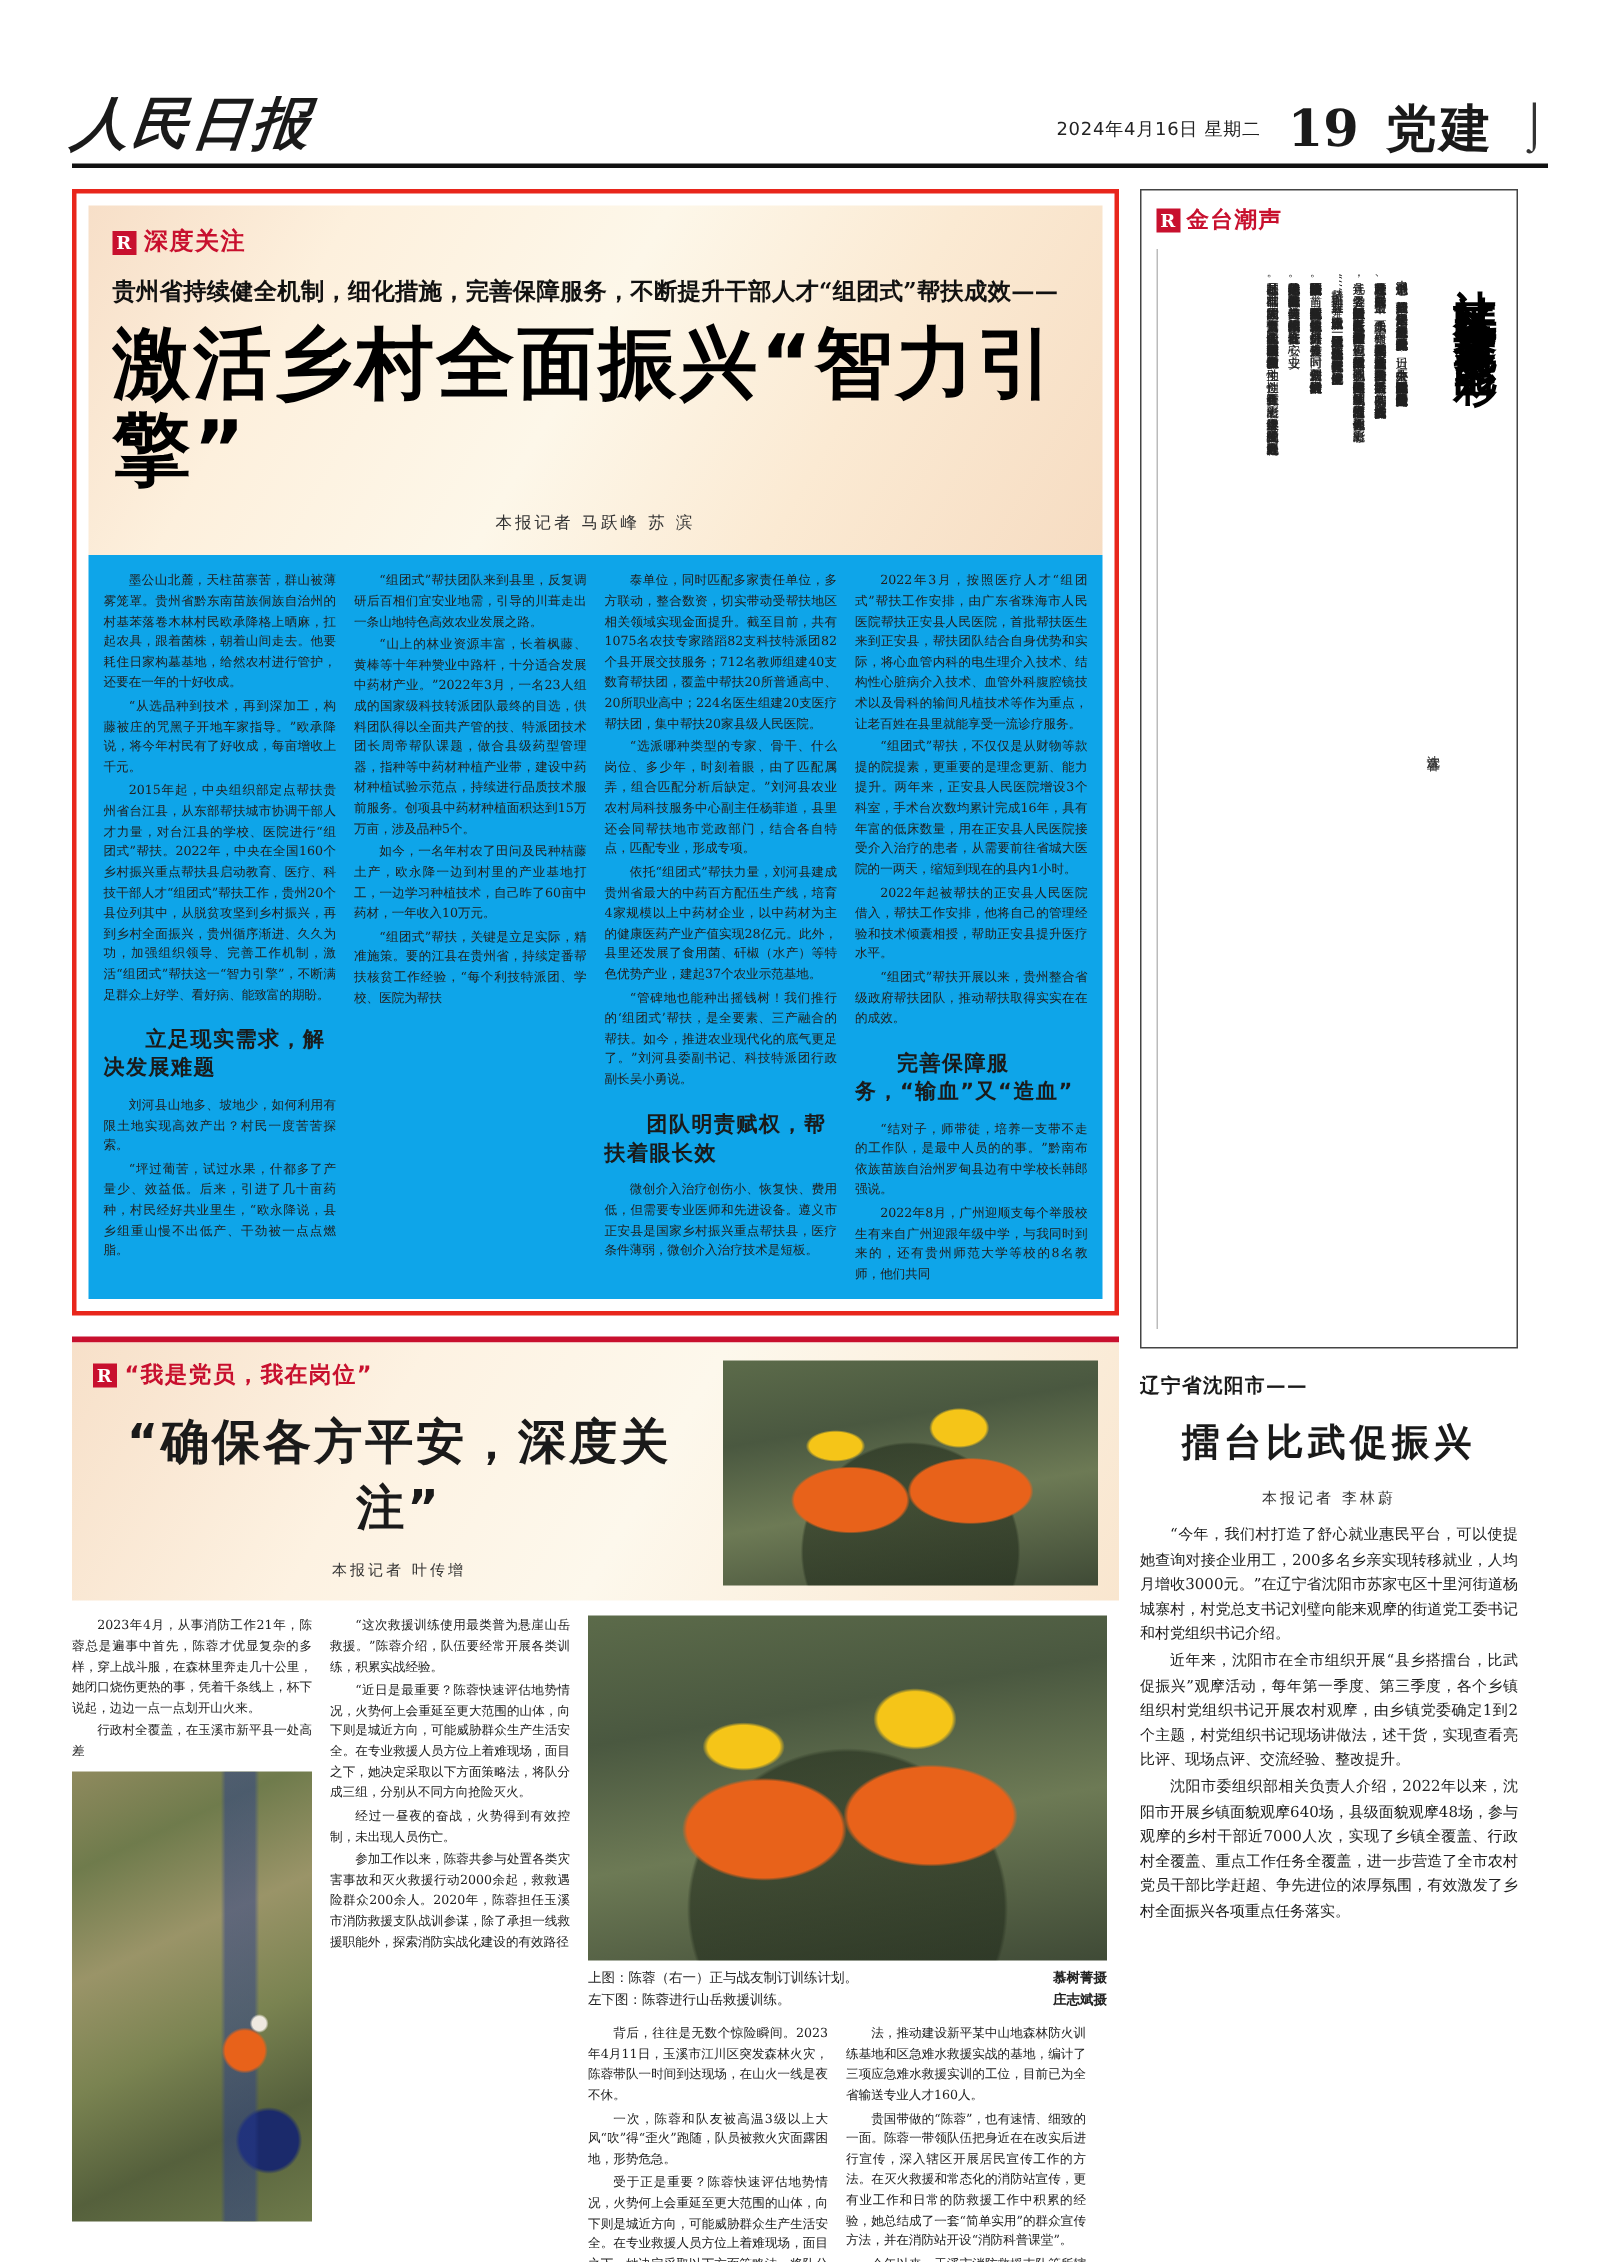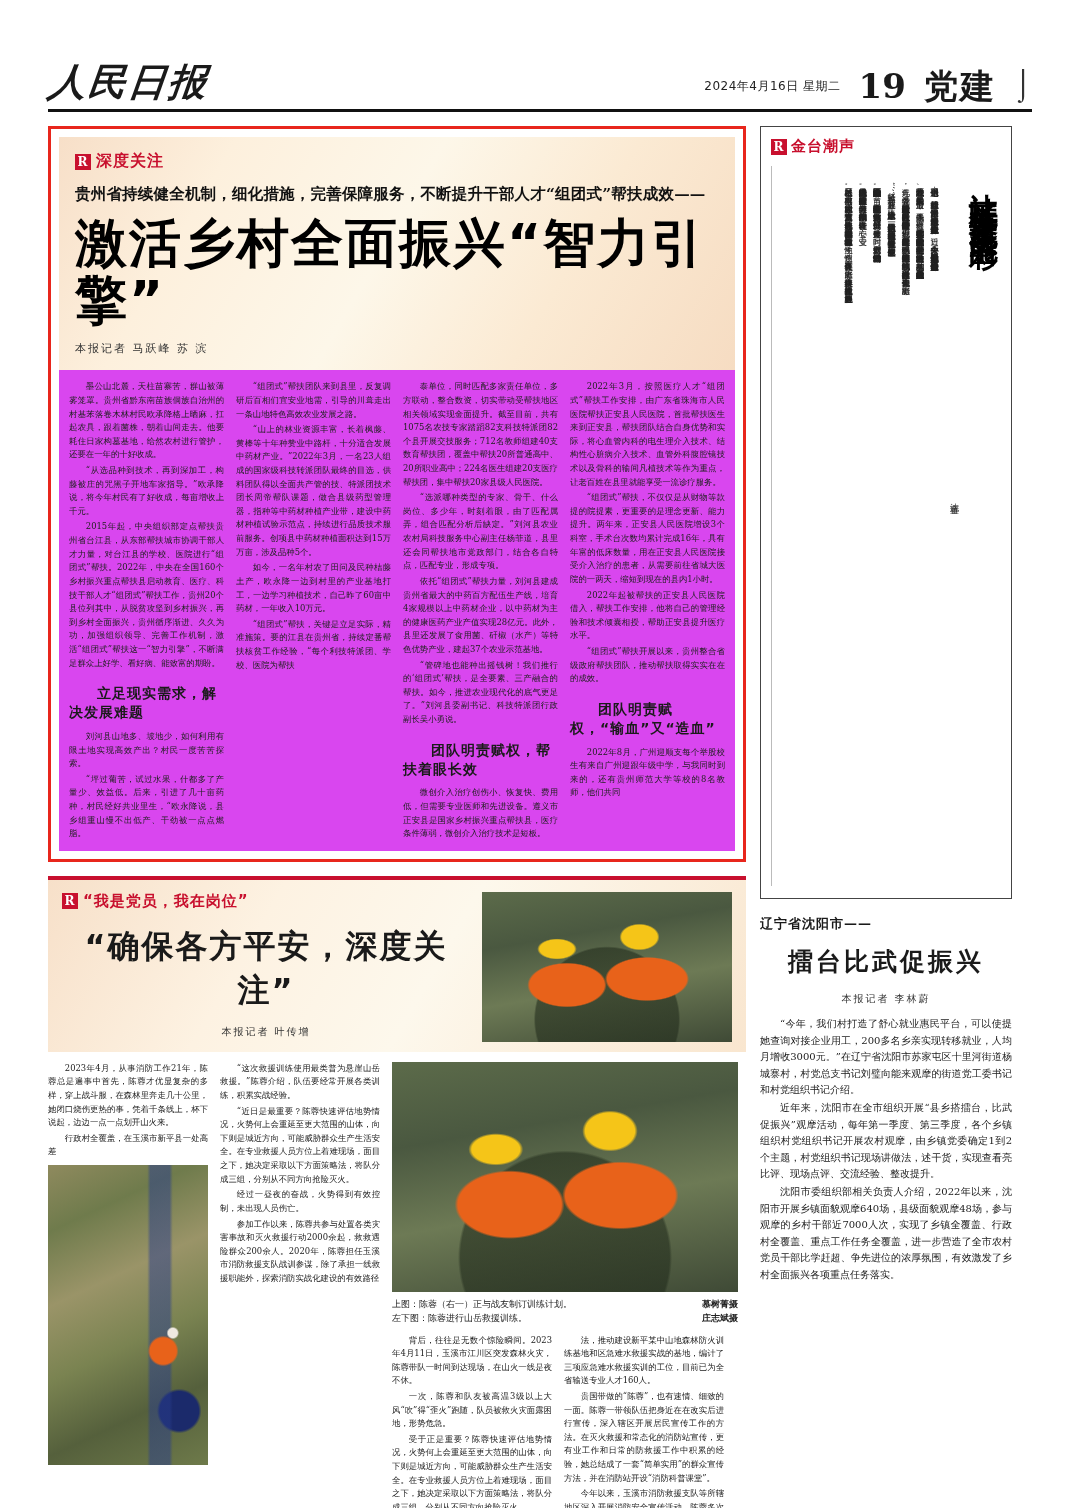--- a/index.html
+++ b/index.html
@@ -66,27 +66,27 @@
     font-family: "DejaVu Serif","Liberation Serif",serif;
     font-size: 15.5px; font-weight: 700; letter-spacing: .2px;
     margin-bottom: 10px; color:#111;
   }
   .main-head {
     font-size: 52px; font-weight: 900; letter-spacing: 2px;
     text-align: left; line-height: 1.1; color:#000;
     margin: 2px 0 12px 0;
     font-family:"DejaVu Sans","Liberation Sans",sans-serif;
   }
-  .byline { font-size: 11px; color:#333; letter-spacing:2px; padding-bottom:4px;}
+  .byline { text-align:center; font-size: 11px; color:#333; letter-spacing:2px; padding-bottom:4px;}
 
   
   .lead-cols {
     display: flex; gap: 12px;
     padding: 10px 10px 8px 10px;
-    background:#d946ef;
+    background:#0ea5e9;
   }
   .lead-col { width: 160px; }
   .art-p {
     font-family:"DejaVu Serif","Liberation Serif",serif;
     font-size: 8.4px; line-height: 1.62; text-align: justify;
     text-indent: 2em; margin-bottom: 2px; color:#202020;
     word-break: break-all;
   }
   .sub-head {
     font-size: 14px; font-weight: 700; line-height:1.35;
@@ -244,21 +244,22 @@
             <p class="art-p">“管碑地也能种出摇钱树！我们推行的‘组团式’帮扶，是全要素、三产融合的帮扶。如今，推进农业现代化的底气更足了。”刘河县委副书记、科技特派团行政副长吴小勇说。</p>
             <div class="sub-head">团队明责赋权，帮扶着眼长效</div>
             <p class="art-p">微创介入治疗创伤小、恢复快、费用低，但需要专业医师和先进设备。遵义市正安县是国家乡村振兴重点帮扶县，医疗条件薄弱，微创介入治疗技术是短板。</p>
           </div>
 
           <div class="lead-col">
             <p class="art-p">2022年3月，按照医疗人才“组团式”帮扶工作安排，由广东省珠海市人民医院帮扶正安县人民医院，首批帮扶医生来到正安县，帮扶团队结合自身优势和实际，将心血管内科的电生理介入技术、结构性心脏病介入技术、血管外科腹腔镜技术以及骨科的输间凡植技术等作为重点，让老百姓在县里就能享受一流诊疗服务。</p>
             <p class="art-p">“组团式”帮扶，不仅仅是从财物等款提的院提素，更重要的是理念更新、能力提升。两年来，正安县人民医院增设3个科室，手术台次数均累计完成16年，具有年富的低床数量，用在正安县人民医院接受介入治疗的患者，从需要前往省城大医院的一两天，缩短到现在的县内1小时。</p>
             <p class="art-p">2022年起被帮扶的正安县人民医院借入，帮扶工作安排，他将自己的管理经验和技术倾囊相授，帮助正安县提升医疗水平。</p>
             <p class="art-p">“组团式”帮扶开展以来，贵州整合省级政府帮扶团队，推动帮扶取得实实在在的成效。</p>
-            <div class="sub-head">团队明责赋权，“输血”又“造血”</div>
+            <div class="sub-head">完善保障服务，“输血”又“造血”</div>
+            <p class="art-p">“结对子，师带徒，培养一支带不走的工作队，是最中人员的的事。”黔南布依族苗族自治州罗甸县边有中学校长韩郎强说。</p>
             <p class="art-p">2022年8月，广州迎顺支每个举股校生有来自广州迎跟年级中学，与我同时到来的，还有贵州师范大学等校的8名教师，他们共同</p>
           </div>
         </div>
       </div>
 
       <div class="feature">
         <div class="feature-head-band">
           <div class="fh-left">
             <div class="feature-kicker">
               <span class="rmark">R</span>

